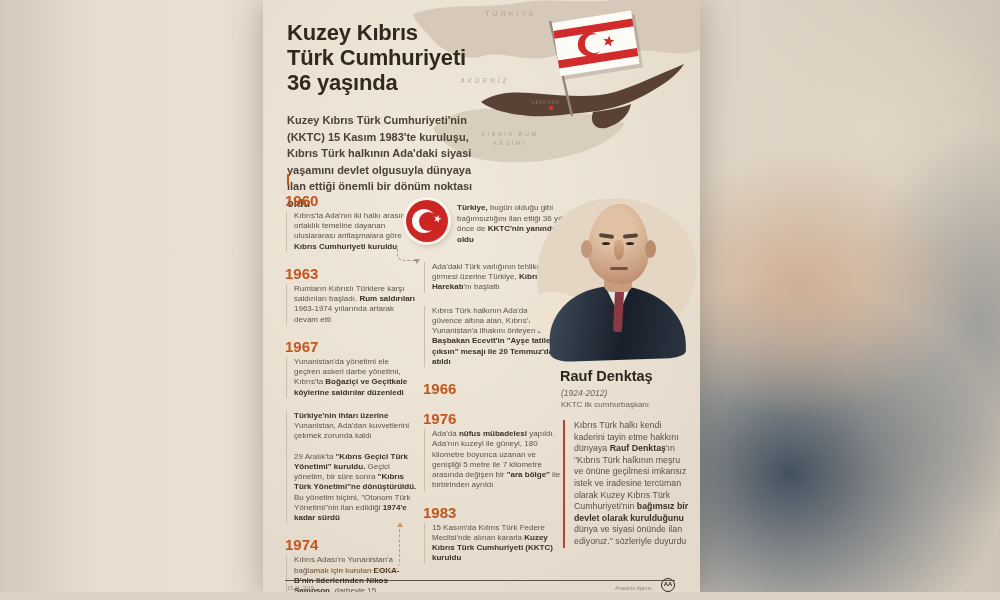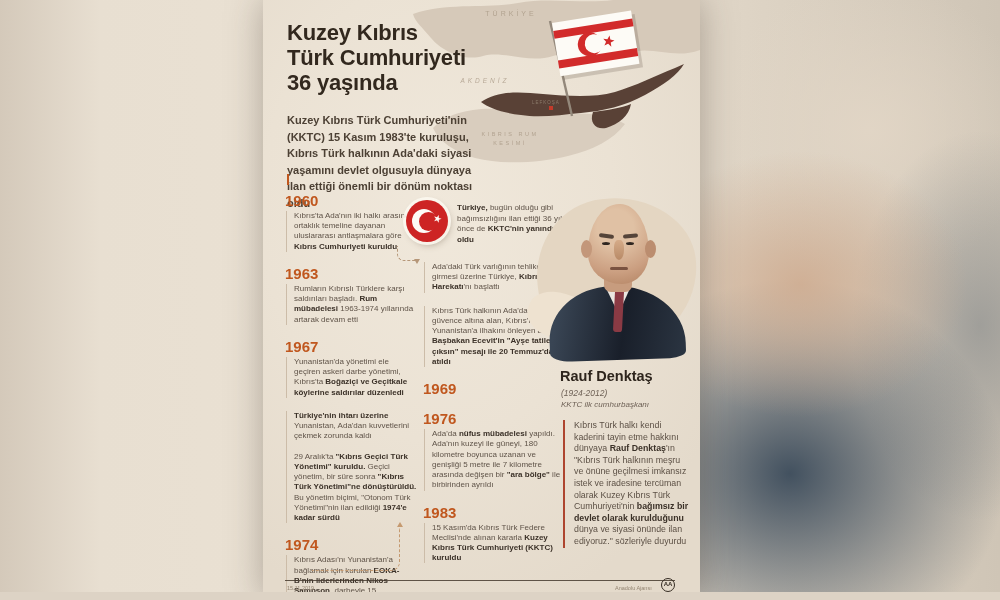--- a/index.html
+++ b/index.html
@@ -98,21 +98,21 @@
   .p-brow-r{ left:88px; top:36px; width:15px; height:4px; background:#554439; border-radius:2px; transform:rotate(-5deg); }
   .p-eye-l{ left:67px; top:44px; width:8px; height:3px; background:#2f2620; border-radius:50%; }
   .p-eye-r{ left:91px; top:44px; width:8px; height:3px; background:#2f2620; border-radius:50%; }
   .p-nose { left:79px; top:42px; width:10px; height:20px;
             background:linear-gradient(#d5ab88,#b88a67); border-radius:45% 45% 60% 60%; }
   .p-mouth{ left:75px; top:69px; width:18px; height:3px; background:#7a5240; border-radius:2px; }
 
   
   .prof-name { position:absolute; left:297px; top:368px; font-size:14.5px; font-weight:bold; color:#2e251d; }
   .prof-years{ position:absolute; left:298px; top:388px; font-size:8.5px; font-style:italic; color:#6e6156; }
-  .prof-role { position:absolute; left:298px; top:400px; font-size:8px;  font-style:italic; color:#6e6156; }
+  .prof-role { position:absolute; left:298px; top:400px; font-size:8px;  color:#6e6156; }
   .quote {
     position:absolute; left:300px; top:420px; width:128px;
     border-left:2px solid #ae452f; padding-left:9px;
     font-size:8.8px; line-height:1.32; color:#5c5045;
   }
 
   
   .foot-line  { position:absolute; left:22px; top:580px; width:390px; height:1px; background:#463b2f; opacity:.85; }
   .foot-date  { position:absolute; left:24px; top:585px; font-size:5.5px; color:#948572; }
   .foot-credit{ position:absolute; left:352px; top:585px; font-size:5.5px; color:#948572; }
@@ -171,21 +171,21 @@
 
     <div class="start-tick"></div>
 
     <div class="tcol" id="col1">
       <div class="t-item">
         <div class="t-year">1960</div>
         <div class="t-text"><span>Kıbrıs'ta Ada'nın iki halkı arasında ortaklık temeline dayanan uluslararası antlaşmalara göre </span><b>Kıbrıs Cumhuriyeti kuruldu</b></div>
       </div>
       <div class="t-item">
         <div class="t-year">1963</div>
-        <div class="t-text"><span>Rumların Kıbrıslı Türklere karşı saldırıları başladı. </span><b>Rum mübadelesi</b><span> 1963-1974 yıllarında artarak devam etti</span></div>
+        <div class="t-text"><span>Rumların Kıbrıslı Türklere karşı saldırıları başladı. </span><b>Rum saldırıları</b><span> 1963-1974 yıllarında artarak devam etti</span></div>
       </div>
       <div class="t-item">
         <div class="t-year">1967</div>
         <div class="t-text"><span>Yunanistan'da yönetimi ele geçiren askeri darbe yönetimi, Kıbrıs'ta </span><b>Boğaziçi ve Geçitkale köylerine saldırılar düzenledi</b></div>
       </div>
       <div class="t-item">
         <div class="t-text"><b>Türkiye'nin ihtarı üzerine</b><span> Yunanistan, Ada'dan kuvvetlerini çekmek zorunda kaldı
 
 29 Aralık'ta </span><b>"Kıbrıs Geçici Türk Yönetimi" kuruldu.</b><span> Geçici yönetim, bir süre sonra </span><b>"Kıbrıs Türk Yönetimi"ne dönüştürüldü.</b><span> Bu yönetim biçimi, "Otonom Türk Yönetimi"nin ilan edildiği </span><b>1974'e kadar sürdü</b></div>
       </div>
@@ -210,21 +210,21 @@
     <div class="conn-b-arrow"></div>
 
     <div class="tcol" id="col2">
       <div class="t-item">
         <div class="t-text"><span>Ada'daki Türk varlığının tehlikeye girmesi üzerine Türkiye, </span><b>Kıbrıs Barış Harekatı</b><span>'nı başlattı</span></div>
       </div>
       <div class="t-item">
         <div class="t-text"><span>Kıbrıs Türk halkının Ada'daki varlığını güvence altına alan, Kıbrıs'ın Yunanistan'a ilhakını önleyen adım, </span><b>Başbakan Ecevit'in "Ayşe tatile çıksın" mesajı ile 20 Temmuz'da atıldı</b></div>
       </div>
       <div class="t-item">
-        <div class="t-year">1969</div>
+        <div class="t-year">1966</div>
       </div>
       <div class="t-item">
         <div class="t-year">1976</div>
         <div class="t-text"><span>Ada'da </span><b>nüfus mübadelesi</b><span> yapıldı. Ada'nın kuzeyi ile güneyi, 180 kilometre boyunca uzanan ve genişliği 5 metre ile 7 kilometre arasında değişen bir </span><b>"ara bölge"</b><span> ile birbirinden ayrıldı</span></div>
       </div>
       <div class="t-item">
         <div class="t-year">1983</div>
         <div class="t-text"><span>15 Kasım'da Kıbrıs Türk Federe Meclisi'nde alınan kararla </span><b>Kuzey Kıbrıs Türk Cumhuriyeti (KKTC) kuruldu</b></div>
       </div>
     </div>

